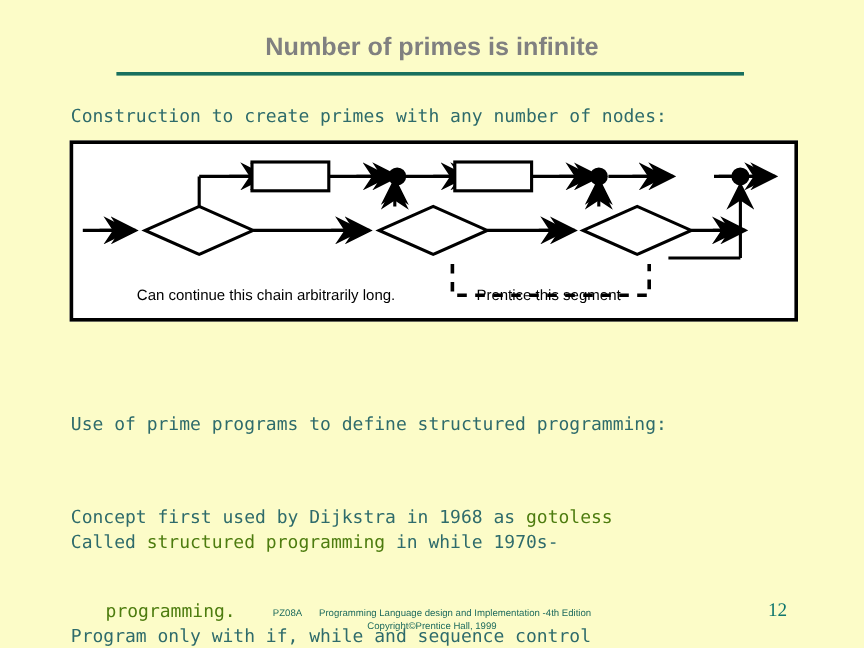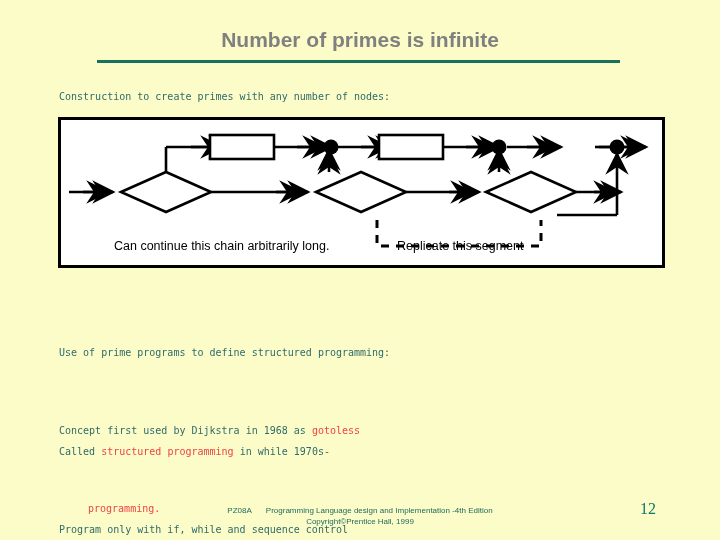--- a/index.html
+++ b/index.html
@@ -38,21 +38,21 @@
     left: 97px;
     top: 60px;
     width: 523px;
     height: 3px;
     background: #18705E;
   }
 
   
   .mono {
     font-family: "DejaVu Sans Mono", monospace;
-    font-size: 10px;
+    font-size: 15px;
     line-height: 26px;
     color: #2E6B6B;
     white-space: pre;
   }
   .lead {
     position: absolute;
     left: 59px;
     top: 84px;
   }
   .block-a {
@@ -62,21 +62,21 @@
   }
   .block-b {
     position: absolute;
     left: 59px;
     top: 387px;
   }
   .indent {
     padding-left: 29px;
   }
   .hl {
-    color: #ef4444;
+    color: #4d7c0f;
   }
 
   
   .diagram-frame {
     position: absolute;
     left: 58px;
     top: 117px;
     width: 607px;
     height: 151px;
     background: #FFFFFF;
@@ -196,21 +196,21 @@
       <circle cx="270" cy="27" r="7.5" fill="#000"></circle>
       <circle cx="438" cy="27" r="7.5" fill="#000"></circle>
       <circle cx="556" cy="27" r="7.5" fill="#000"></circle>
 
       <g stroke="#000" stroke-width="3" fill="none" stroke-dasharray="8,7">
         <path d="M316,100 L316,126 L480,126 L480,100"></path>
       </g>
     </svg>
 
     <div class="cap cap-left">Can continue this chain arbitrarily long.</div>
-    <div class="cap cap-right">Replicate this segment</div>
+    <div class="cap cap-right">Prentice this segment</div>
   </div>
 
   <div class="mono block-a">
     <div>Use of prime programs to define structured programming:</div>
     <div><span>Concept first used by Dijkstra in 1968 as </span><span class="hl">gotoless</span></div>
     <div class="indent hl">programming.</div>
   </div>
 
   <div class="mono block-b">
     <div><span>Called </span><span class="hl">structured programming</span><span> in while 1970s-</span></div>

